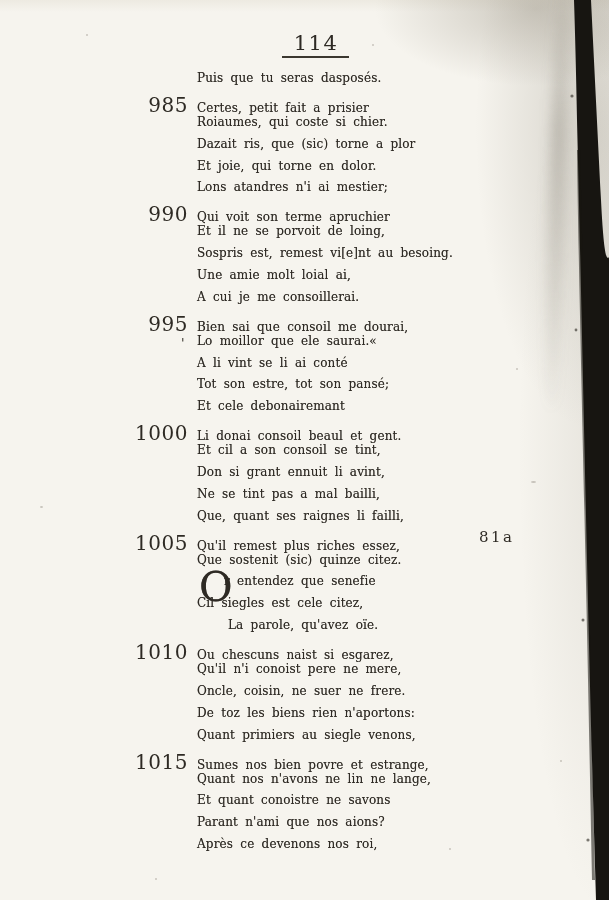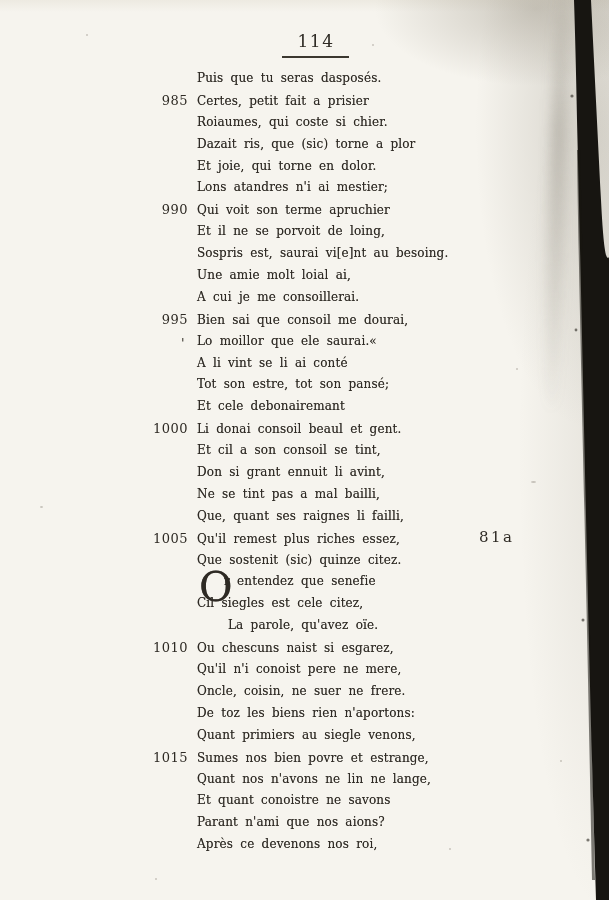--- a/index.html
+++ b/index.html
@@ -16,31 +16,31 @@
       linear-gradient(#edeae1, rgba(241,238,230,0) 12px),
       var(--paper,#f6f4ee);
   }
   .curl{
     position:absolute;left:549px;top:-20px;width:16px;height:430px;
     background:linear-gradient(rgba(108,102,90,.05), rgba(108,102,90,.28) 35%, rgba(108,102,90,.04));
     filter:blur(6px);border-radius:50%;transform:rotate(1.5deg);
   }
   .pageno{
     position:absolute;top:31px;left:283px;width:66px;
-    text-align:center;font-size:17px;letter-spacing:1.5px;
+    text-align:center;font-size:21px;letter-spacing:1.5px;
   }
   .pageno-rule{
     position:absolute;top:56px;left:282px;width:67px;height:1.6px;
     background:#3b372f;
   }
   .poem{position:absolute;left:130px;top:71px;width:430px;}
   .line{display:flex;align-items:baseline;height:21.9px;position:relative;}
   .num{
     width:58px;min-width:58px;text-align:right;padding-right:9px;
-    font-size:13px;letter-spacing:.5px;
+    font-size:20px;letter-spacing:.5px;
   }
   .txt{
     font-size:12px;letter-spacing:.15px;word-spacing:3.2px;white-space:nowrap;
     text-shadow:0 0 .4px rgba(46,42,36,.55);
   }
   .stanza2{}
   .dc1 .txt{padding-left:27px;}
   .dc2 .txt{padding-left:31px;}
   .dropcap{
     position:absolute;left:199px;top:567px;
@@ -114,21 +114,21 @@
         <div class="line">
           <span class="num">990</span>
           <span class="txt">Qui voit son terme apruchier</span>
         </div>
         <div class="line">
           <span class="num"></span>
           <span class="txt">Et il ne se porvoit de loing,</span>
         </div>
         <div class="line">
           <span class="num"></span>
-          <span class="txt">Sospris est, saurai vi[e]nt au besoing.</span>
+          <span class="txt">Sospris est, remest vi[e]nt au besoing.</span>
         </div>
         <div class="line">
           <span class="num"></span>
           <span class="txt">Une amie molt loial ai,</span>
         </div>
         <div class="line">
           <span class="num"></span>
           <span class="txt">A cui je me consoillerai.</span>
         </div>
         <div class="line">

